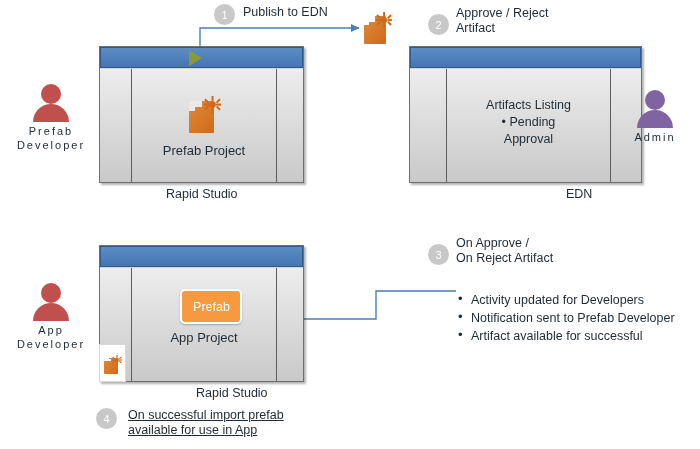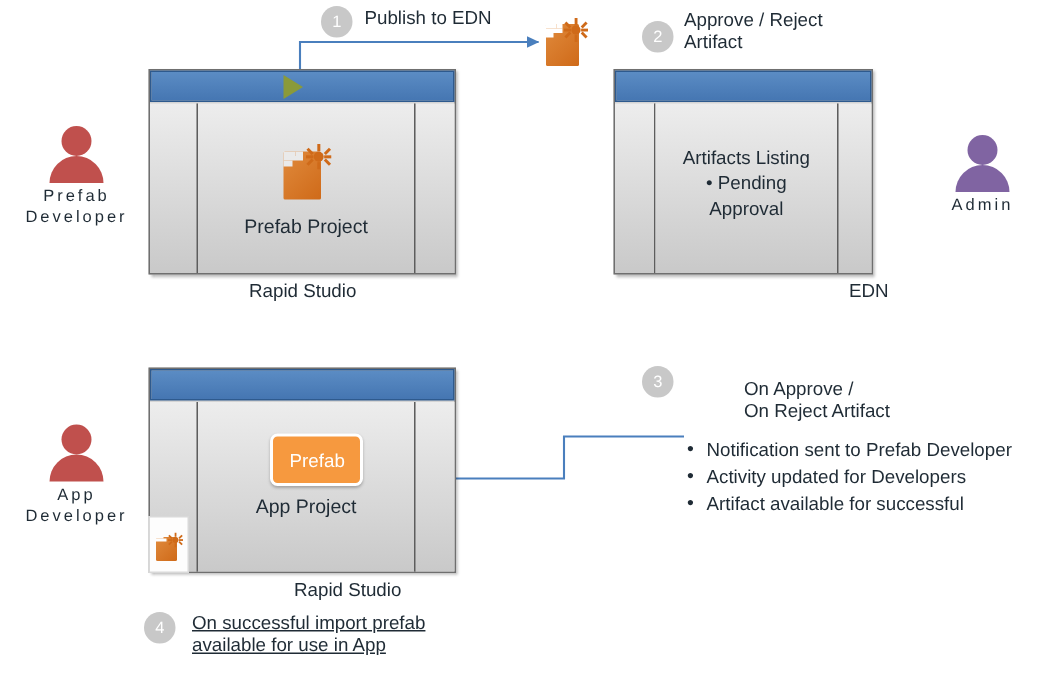--- a/index.html
+++ b/index.html
@@ -185,21 +185,21 @@
           </svg>
         </div>
         <div class="proj-label" style="left:0;right:0;top:74px;">Prefab Project</div>
       </div>
       <div class="pane pane-right"></div>
     </div>
   </div>
   <div class="win-caption" style="left:166px;top:187px;">Rapid Studio</div>
 
   
-  <div class="window" style="left:409px;top:46px;width:173px;height:137px;">
+  <div class="window" style="left:409px;top:46px;width:233px;height:137px;">
     <div class="win-title"></div>
     <div class="win-body">
       <div class="pane pane-left"></div>
       <div class="pane pane-mid">
         <div class="listing" style="left:0;right:0;top:28px;">Artifacts Listing
 •  Pending
 Approval</div>
       </div>
       <div class="pane pane-right"></div>
     </div>
@@ -256,27 +256,27 @@
         <div class="prefab-badge" style="left:48px;top:21px;width:58px;height:31px;">Prefab</div>
         <div class="proj-label" style="left:0;right:0;top:62px;">App  Project</div>
       </div>
       <div class="pane pane-right"></div>
     </div>
   </div>
   <div class="win-caption" style="left:196px;top:386px;">Rapid Studio</div>
 
   
   <div class="badge" style="left:428px;top:244px;">3</div>
-  <div class="step-text" style="left:456px;top:252px;margin-left:40px;">On Approve /
+  <div class="step-text" style="left:456px;top:236px;">On Approve /
 On Reject Artifact</div>
 
   
   <div class="bullets" style="left:456px;top:291px;width:232px;">
+    <div>Activity updated for Developers</div>
     <div>Notification sent to Prefab Developer</div>
-    <div>Activity updated for Developers</div>
     <div>Artifact available for successful</div>
   </div>
 
   
   <div class="badge" style="left:96px;top:408px;">4</div>
   <div class="step-text" style="left:128px;top:408px;text-decoration:underline;">On successful import prefab
 available for use in App</div>
 
 </div>
 

